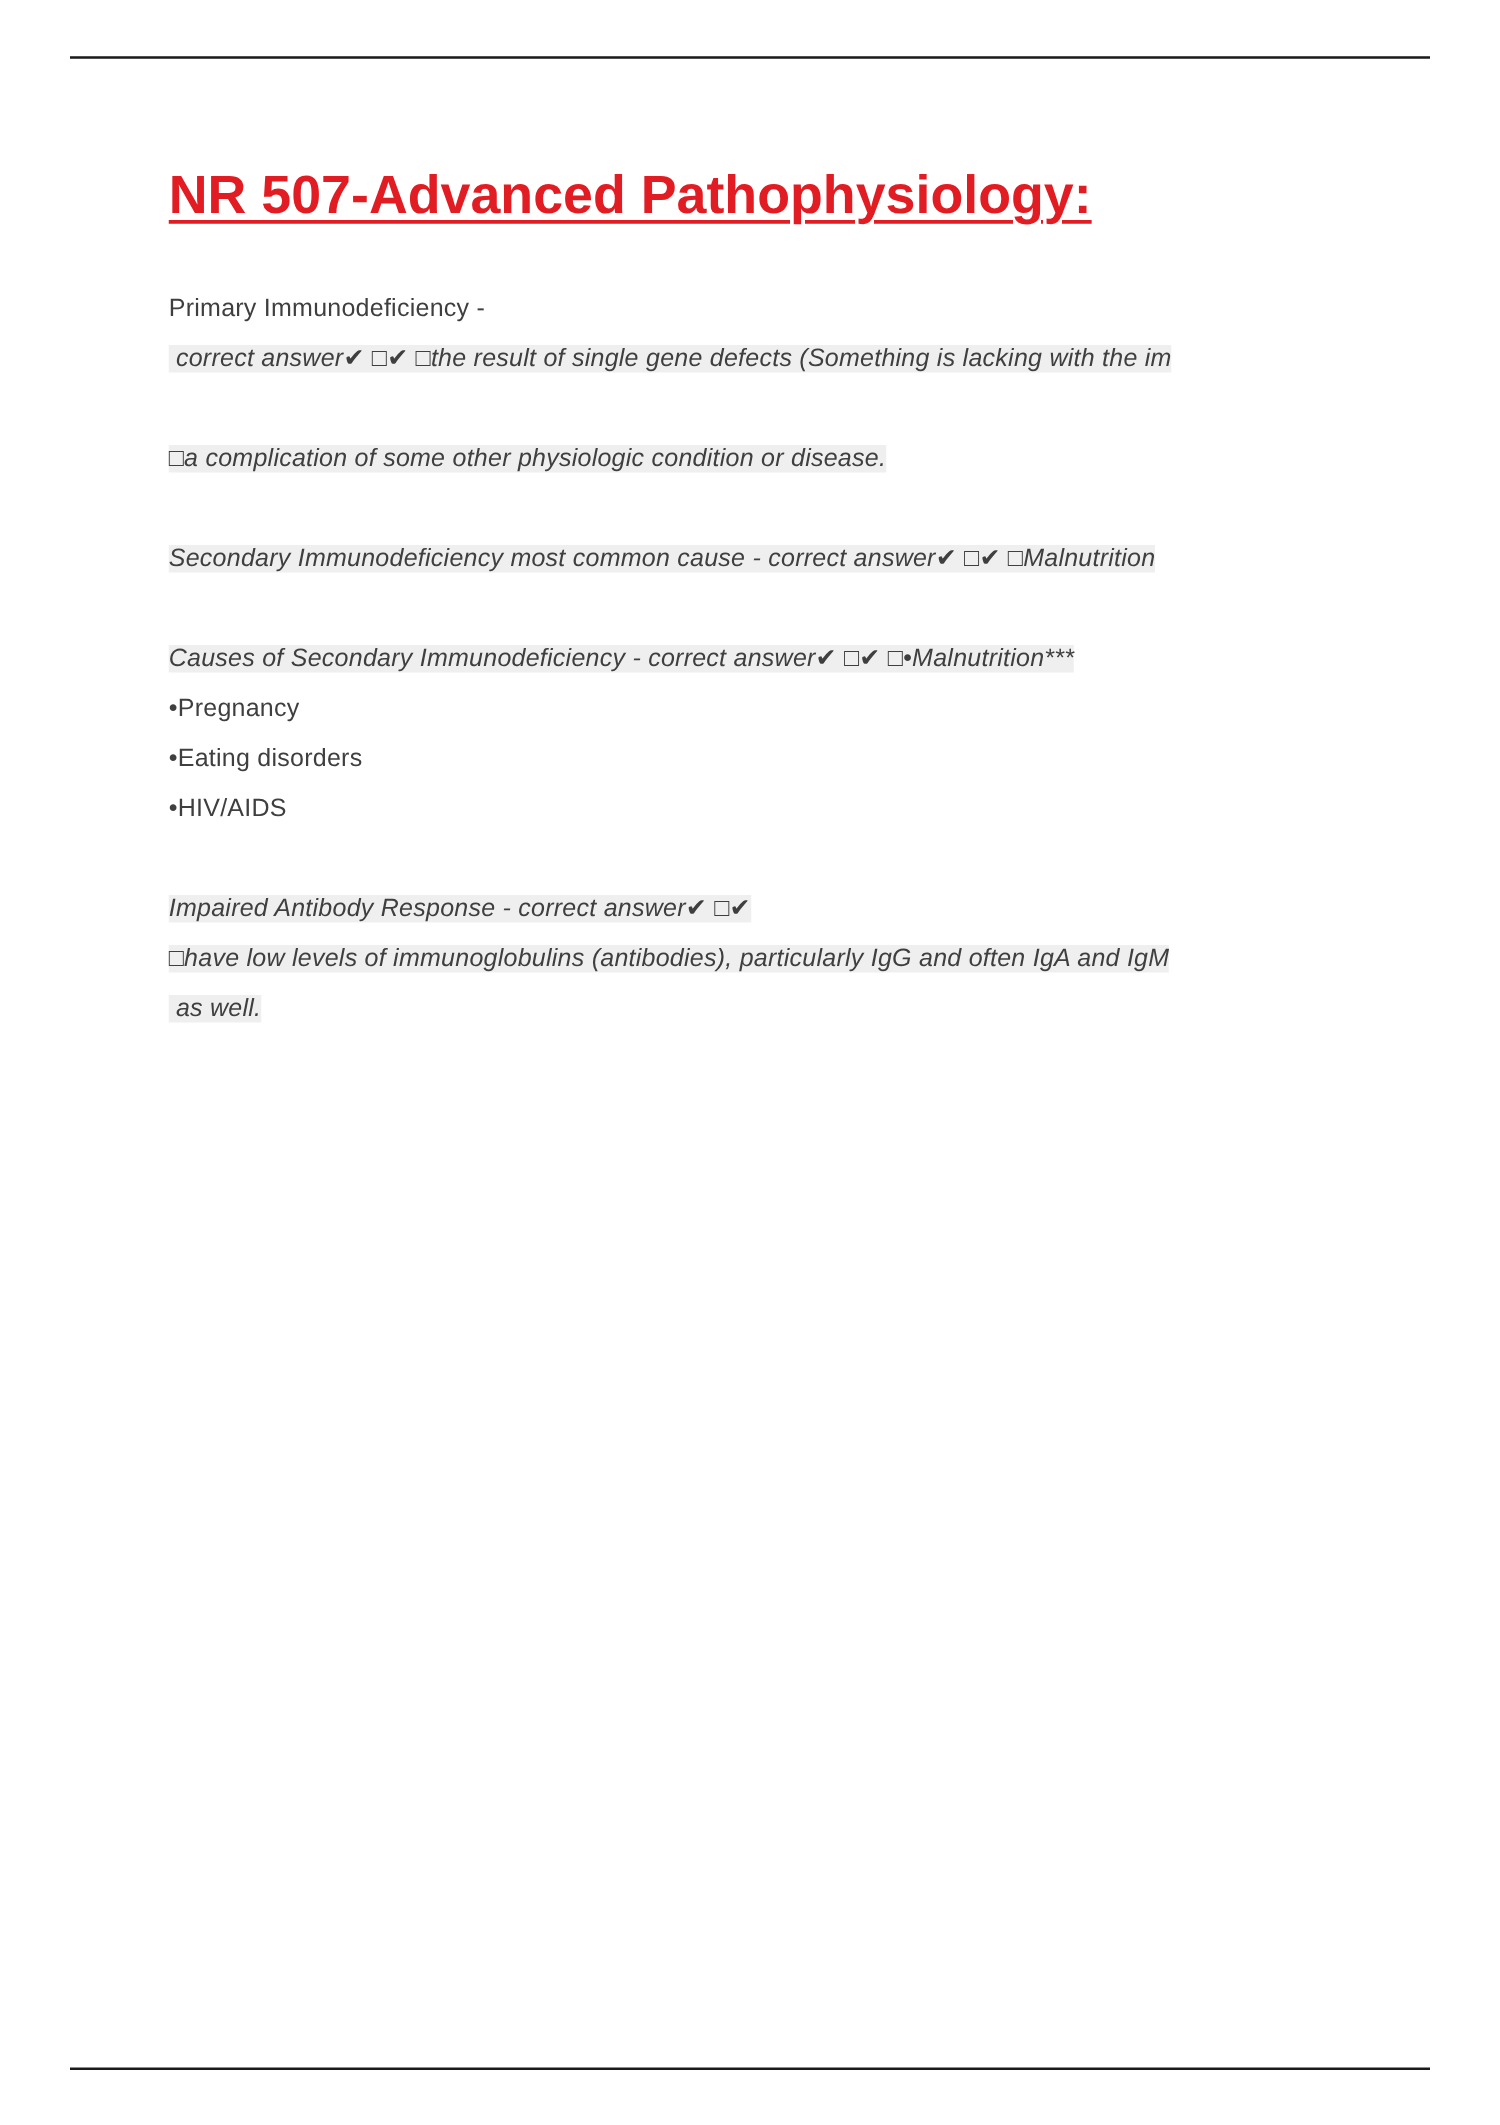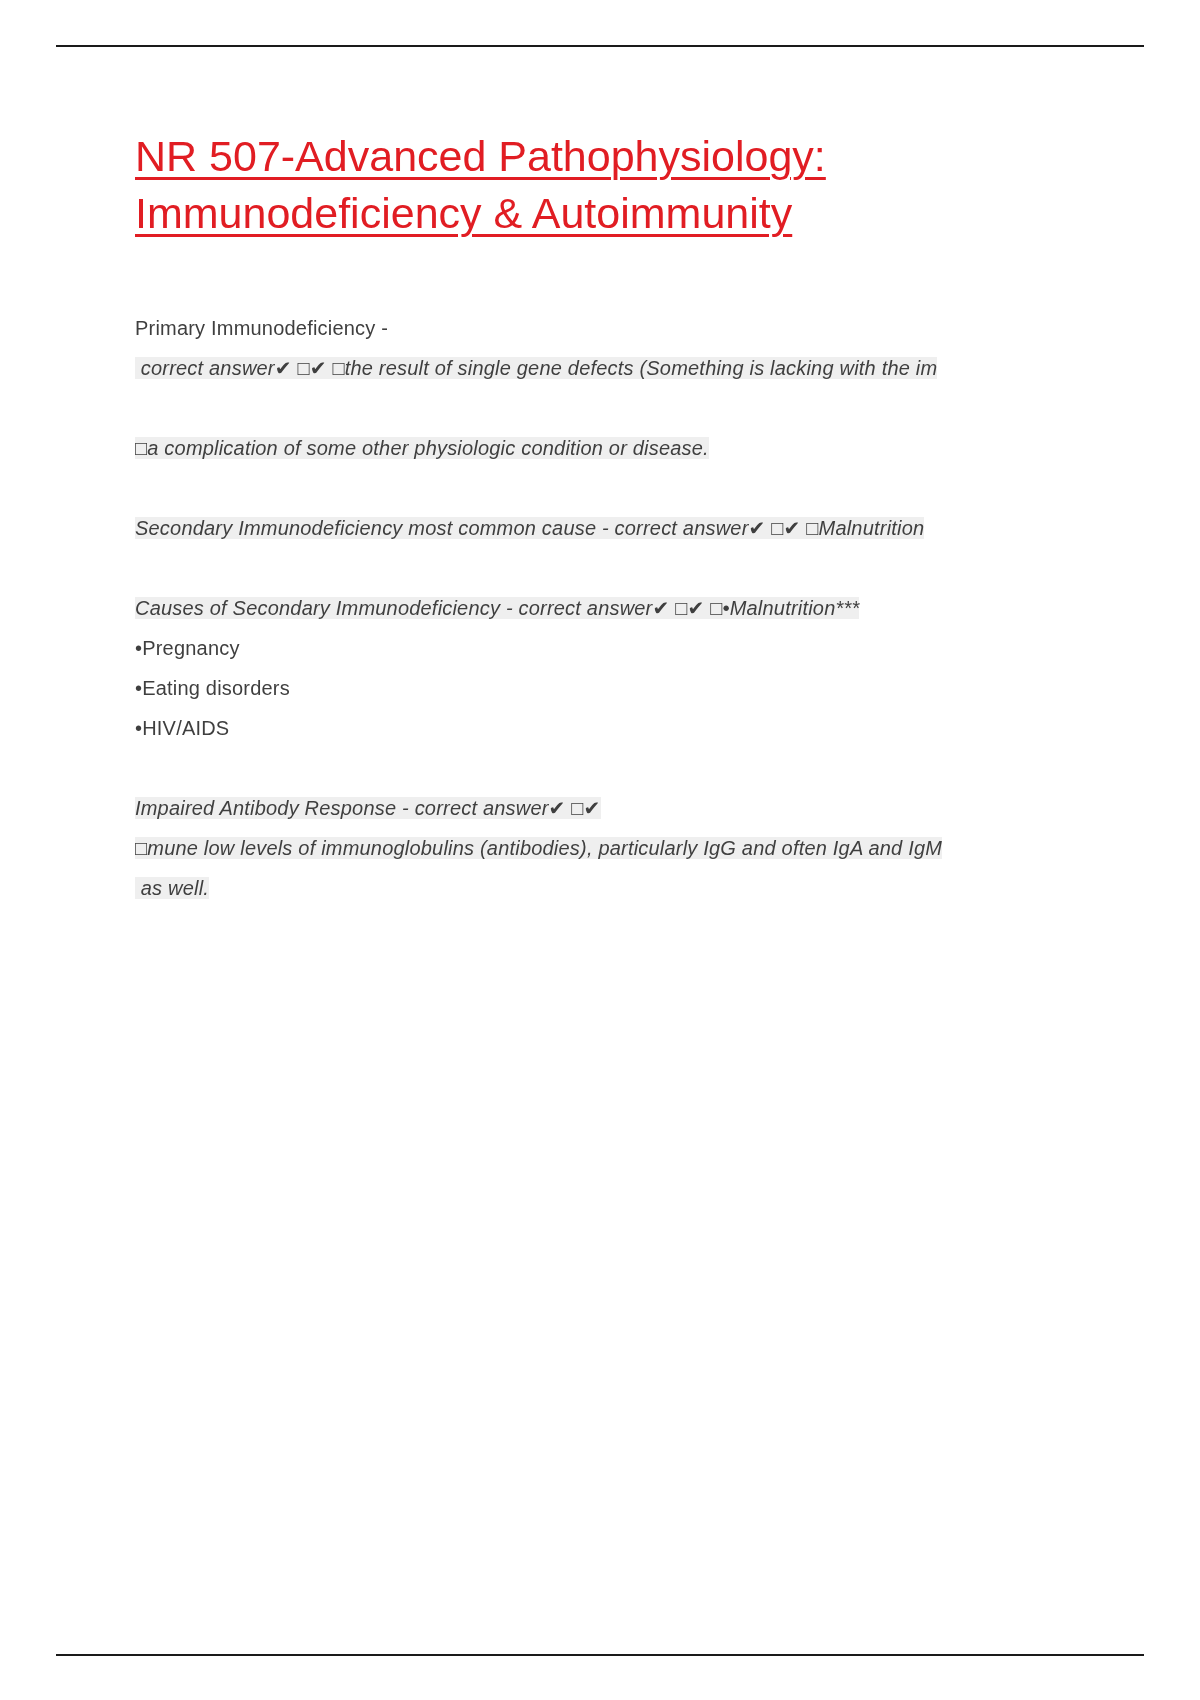--- a/index.html
+++ b/index.html
@@ -27,24 +27,24 @@
   .rule.bottom { top: 1654px; }
 
   .content {
     position: absolute;
     left: 135px;
     width: 905px;
     top: 128px;
   }
 
   h1.doc-title {
-    margin: 0 0 66px 0;
+    margin: 0 0 42px 0;
     font-size: 43px;
     line-height: 1.32;
-    font-weight: normal;
+    font-weight: bold;
     color: var(--title-color, #e11d23);
   }
   h1.doc-title .title-line {
     display: inline;
     text-decoration: underline;
     text-decoration-thickness: 3px;
     text-underline-offset: 6px;
   }
 
   .block {
@@ -64,21 +64,20 @@
 </style>
 </head>
 <body>
 
 <div class="page">
   <div class="rule top"></div>
   <div class="rule bottom"></div>
 
   <div class="content">
     <h1 class="doc-title"><span class="title-line">NR 507-Advanced Pathophysiology:</span><br>
-      <span class="title-line">Immunodeficiency &amp; Autoimmunity</span>
     </h1>
 
     <div>
         <div class="block">
           <div class="line"><span>Primary Immunodeficiency -</span></div>
           <div class="line"><span class="hl"> correct answer✔ □✔ □the result of single gene defects (Something is lacking with the im</span></div>
         </div>
         <div class="block">
           <div class="line"><span class="hl">□a complication of some other physiologic condition or disease.</span></div>
         </div>
@@ -86,18 +85,18 @@
           <div class="line"><span class="hl">Secondary Immunodeficiency most common cause - correct answer✔ □✔ □Malnutrition</span></div>
         </div>
         <div class="block">
           <div class="line"><span class="hl">Causes of Secondary Immunodeficiency - correct answer✔ □✔ □•Malnutrition***</span></div>
           <div class="line"><span>•Pregnancy</span></div>
           <div class="line"><span>•Eating disorders</span></div>
           <div class="line"><span>•HIV/AIDS</span></div>
         </div>
         <div class="block">
           <div class="line"><span class="hl">Impaired Antibody Response - correct answer✔ □✔</span></div>
-          <div class="line"><span class="hl">□mune low levels of immunoglobulins (antibodies), particularly IgG and often IgA and IgM</span></div>
+          <div class="line"><span class="hl">□have low levels of immunoglobulins (antibodies), particularly IgG and often IgA and IgM</span></div>
           <div class="line"><span class="hl"> as well.</span></div>
         </div>
       </div>
   </div>
 </div>
 
 </body></html>

